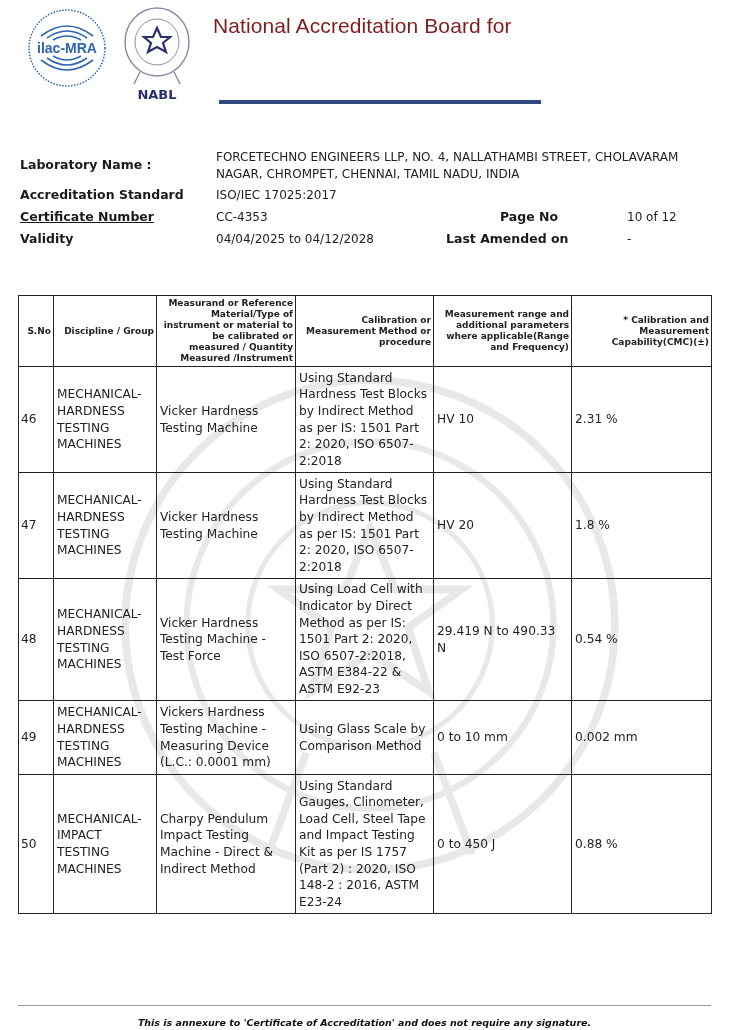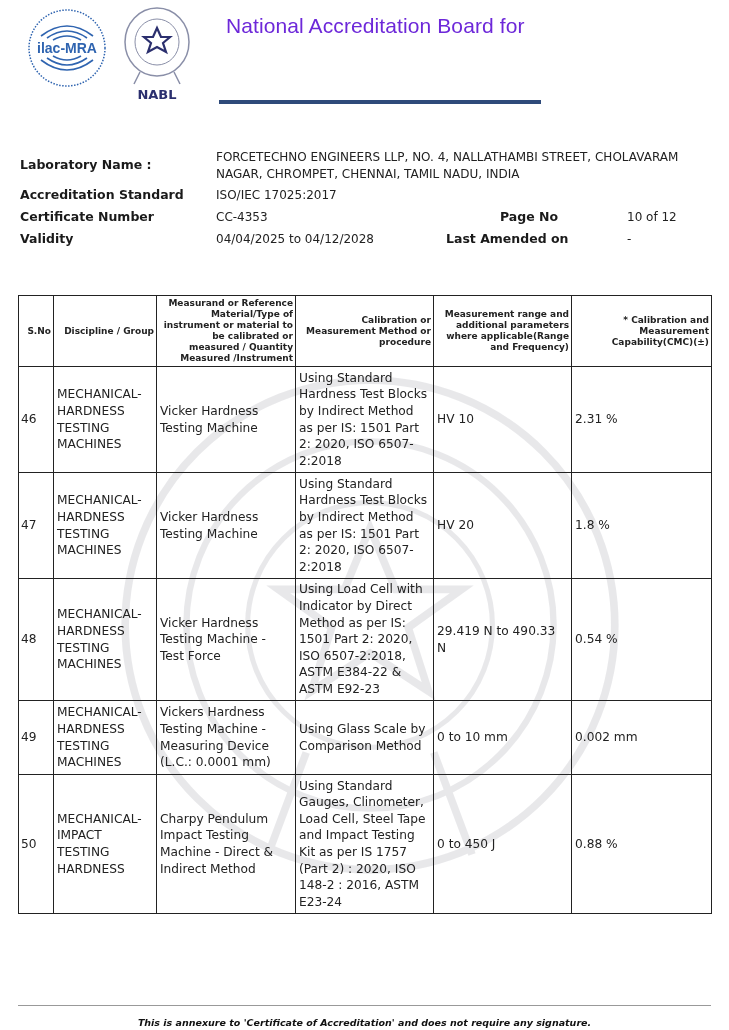--- a/index.html
+++ b/index.html
@@ -1,19 +1,19 @@
 <!DOCTYPE html>
 <html><head>
 <meta charset="utf-8">
 <style>
   html, body { margin: 0; padding: 0; background: #ffffff; }
   body { width: 729px; height: 1030px; position: relative; overflow: hidden; font-family: "DejaVu Sans", sans-serif; color: #1a1a1a; }
   .logo-ilac { position: absolute; left: 27px; top: 8px; width: 80px; height: 80px; }
   .logo-nabl { position: absolute; left: 122px; top: 6px; width: 70px; height: 96px; }
-  .org-title { position: absolute; left: 226px; top: 14px; font-family: "Liberation Sans", sans-serif; font-size: 21px; line-height: 23px; color: #6d28d9; letter-spacing: 0.1px; }
+  .org-title { position: absolute; left: 213px; top: 14px; font-family: "Liberation Sans", sans-serif; font-size: 21px; line-height: 23px; color: #7f1d1d; letter-spacing: 0.1px; }
   .scope-wrap { position: absolute; left: 219px; top: 100px; width: 322px; }
   .scope-rule { height: 2px; background: #2e4a7a; }
   .scope-title { font-family: "Liberation Serif", serif; font-weight: bold; font-size: 22px; text-align: center; line-height: 30px; color: #1a1a1a; margin: 1px 0 2px 0; }
   .info { position: absolute; font-size: 12.5px; line-height: 16px; }
   .info.label { font-weight: bold; font-family: "DejaVu Sans", sans-serif; font-size: 12.5px; }
   .info.val { font-family: "DejaVu Sans", sans-serif; font-size: 12px; color: #222; }
   table.scope { position: absolute; left: 18px; top: 295px; width: 693px; border-collapse: collapse; table-layout: fixed; }
   table.scope th, table.scope td { border: 1.5px solid #222; vertical-align: middle; }
   table.scope th { font-size: 9px; font-weight: bold; text-align: right; line-height: 11px; padding: 2px 2px; height: 56px; color: #222; }
   table.scope td { font-size: 12.2px; line-height: 16.6px; padding: 1px 3px; color: #222; text-align: left; }
@@ -61,21 +61,21 @@
   <div class="scope-rule"></div>
 </div>
 
 <div class="info label" style="left:20px; top:157px;">Laboratory Name :</div>
 <div class="info val" style="left:216px; top:149px;">FORCETECHNO ENGINEERS LLP, NO. 4, NALLATHAMBI STREET, CHOLAVARAM</div>
 <div class="info val" style="left:216px; top:166px;">NAGAR, CHROMPET, CHENNAI, TAMIL NADU, INDIA</div>
 
 <div class="info label" style="left:20px; top:187px;">Accreditation Standard</div>
 <div class="info val" style="left:216px; top:187px;">ISO/IEC 17025:2017</div>
 
-<div class="info label" style="left:20px; top:209px;">Certificate Number</div>
+<div class="info label" style="left:20px; top:209px;text-decoration:underline;">Certificate Number</div>
 <div class="info val" style="left:216px; top:209px;">CC-4353</div>
 <div class="info label" style="left:464px; top:209px;margin-left:36px;">Page No</div>
 <div class="info val" style="left:627px; top:209px;">10 of 12</div>
 
 <div class="info label" style="left:20px; top:231px;">Validity</div>
 <div class="info val" style="left:216px; top:231px;">04/04/2025 to 04/12/2028</div>
 <div class="info label" style="left:446px; top:231px;">Last Amended on</div>
 <div class="info val" style="left:627px; top:231px;">-</div>
 
 <table class="scope">
@@ -125,21 +125,21 @@
     <tr style="height:74px">
       <td class="sno">49</td>
       <td>MECHANICAL- HARDNESS TESTING MACHINES</td>
       <td>Vickers Hardness Testing Machine - Measuring Device (L.C.: 0.0001 mm)</td>
       <td>Using Glass Scale by Comparison Method</td>
       <td>0 to 10 mm</td>
       <td>0.002 mm</td>
     </tr>
     <tr style="height:139px">
       <td class="sno">50</td>
-      <td>MECHANICAL- IMPACT TESTING HARDNESS</td>
+      <td>MECHANICAL- IMPACT TESTING MACHINES</td>
       <td>Charpy Pendulum Impact Testing Machine - Direct &amp; Indirect Method</td>
       <td>Using Standard Gauges, Clinometer, Load Cell, Steel Tape and Impact Testing Kit as per IS 1757 (Part 2) : 2020, ISO 148-2 : 2016, ASTM E23-24</td>
       <td>0 to 450 J</td>
       <td>0.88 %</td>
     </tr>
   </tbody>
 </table>
 
 <div class="footer-rule"></div>
 <div class="footer-text">This is annexure to 'Certificate of Accreditation' and does not require any signature.</div>

